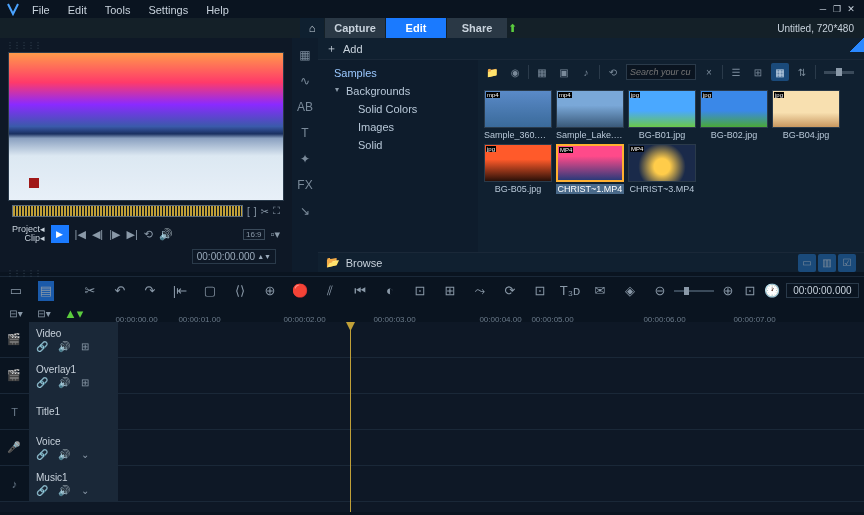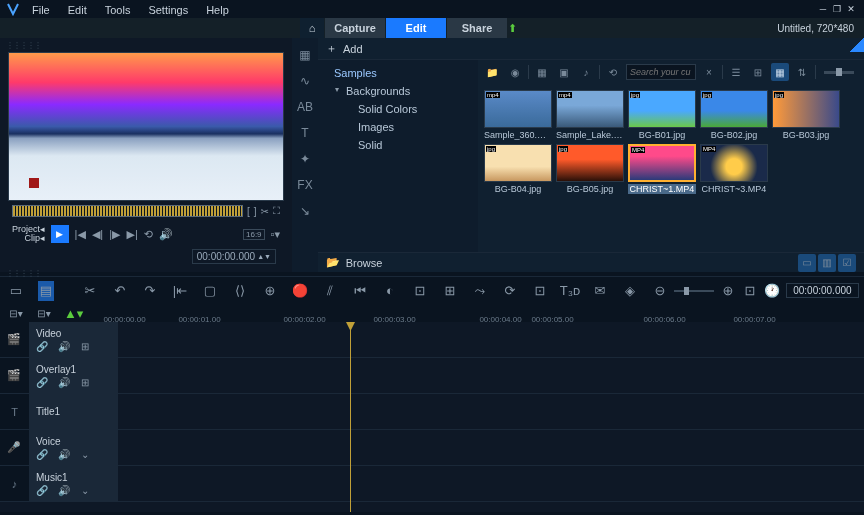--- a/index.html
+++ b/index.html
@@ -219,26 +219,20 @@
                 </div>
                 <div class="thumb-label">BG-B01.jpg</div>
               </div>
       <div class="thumb">
                 <div class="thumb-img" style="background:linear-gradient(#3a88e8 55%,#4aa838)">
                   <span class="thumb-badge">jpg</span>
                 </div>
                 <div class="thumb-label">BG-B02.jpg</div>
               </div>
       <div class="thumb">
-                <div class="thumb-img" style="background:linear-gradient(90deg,#ff9a3a,#3a4a8a)">
-                  <span class="thumb-badge">jpg</span>
-                </div>
-                <div class="thumb-label">BG-B03.jpg</div>
-              </div>
-      <div class="thumb">
                 <div class="thumb-img" style="background:linear-gradient(#f8e0b0 60%,#c89860)">
                   <span class="thumb-badge">jpg</span>
                 </div>
                 <div class="thumb-label">BG-B04.jpg</div>
               </div>
       <div class="thumb">
                 <div class="thumb-img" style="background:linear-gradient(#ff5a2a 40%,#2a1008)">
                   <span class="thumb-badge">jpg</span>
                 </div>
                 <div class="thumb-label">BG-B05.jpg</div>
@@ -306,21 +300,21 @@
   <span class="tcv">00:00:00.000</span>
  </div>
 </div>
 
 <div class="track-header-row">
  <span class="tt-btn" style="font-size:10px">⊟▾</span>
  <span class="tt-btn" style="font-size:10px">⊟▾</span>
  <span class="tt-btn" style="color:#5bcc3e">▲▾</span>
  <div class="ruler-wrap" style="margin-left:8px">
   <div class="ruler">
-   <span class="ruler-tick" style="left:0px">00:00:00.00</span>
+   <span class="ruler-tick" style="left:12px">00:00:00.00</span>
    <span class="ruler-tick" style="left:75px">00:00:01.00</span>
    <span class="ruler-tick" style="left:180px">00:00:02.00</span>
    <span class="ruler-tick" style="left:270px">00:00:03.00</span>
    <span class="ruler-tick" style="left:376px">00:00:04.00</span>
    <span class="ruler-tick" style="left:428px">00:00:05.00</span>
    <span class="ruler-tick" style="left:540px">00:00:06.00</span>
    <span class="ruler-tick" style="left:630px">00:00:07.00</span>
   </div>
  </div>
 </div>

